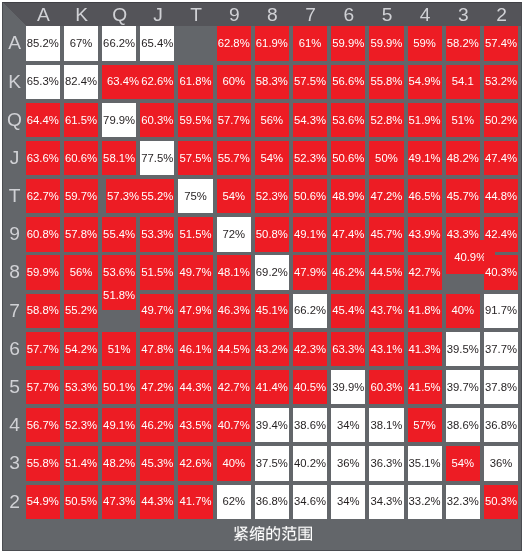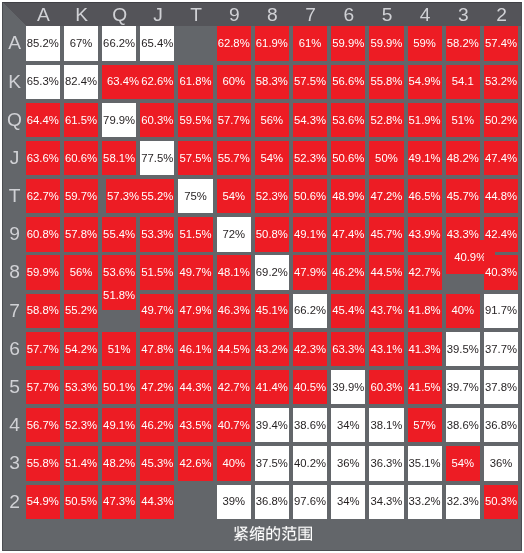--- a/index.html
+++ b/index.html
@@ -204,23 +204,24 @@
   <div class="cell uns" style="left:290.96px;top:444.33px;width:34.2px;height:34.3px">40.2%</div>
   <div class="cell uns" style="left:329.14px;top:444.33px;width:34.2px;height:34.3px">36%</div>
   <div class="cell uns" style="left:367.32px;top:444.33px;width:34.2px;height:34.3px">36.3%</div>
   <div class="cell uns" style="left:405.5px;top:444.33px;width:34.2px;height:34.3px">35.1%</div>
   <div class="cell sel" style="left:443.68px;top:444.33px;width:34.2px;height:34.3px">54%</div>
   <div class="cell uns" style="left:481.86px;top:444.33px;width:34.2px;height:34.3px">36%</div>
   <div class="cell sel" style="left:23.7px;top:482.51px;width:34.2px;height:34.3px">54.9%</div>
   <div class="cell sel" style="left:61.88px;top:482.51px;width:34.2px;height:34.3px">50.5%</div>
   <div class="cell sel" style="left:100.06px;top:482.51px;width:34.2px;height:34.3px">47.3%</div>
   <div class="cell sel" style="left:138.24px;top:482.51px;width:34.2px;height:34.3px">44.3%</div>
-  <div class="cell uns" style="left:214.6px;top:482.51px;width:34.2px;height:34.3px">39%</div>
+  <div class="cell sel" style="left:176.42px;top:482.51px;width:34.2px;height:34.3px">41.7%</div>
+  <div class="cell uns" style="left:214.6px;top:482.51px;width:34.2px;height:34.3px">62%</div>
   <div class="cell uns" style="left:252.78px;top:482.51px;width:34.2px;height:34.3px">36.8%</div>
-  <div class="cell uns" style="left:290.96px;top:482.51px;width:34.2px;height:34.3px">97.6%</div>
+  <div class="cell uns" style="left:290.96px;top:482.51px;width:34.2px;height:34.3px">34.6%</div>
   <div class="cell uns" style="left:329.14px;top:482.51px;width:34.2px;height:34.3px">34%</div>
   <div class="cell uns" style="left:367.32px;top:482.51px;width:34.2px;height:34.3px">34.3%</div>
   <div class="cell uns" style="left:405.5px;top:482.51px;width:34.2px;height:34.3px">33.2%</div>
   <div class="cell uns" style="left:443.68px;top:482.51px;width:34.2px;height:34.3px">32.3%</div>
   <div class="cell sel" style="left:481.86px;top:482.51px;width:34.2px;height:34.3px">50.3%</div>
   <div class="footer">
     <svg width="78" height="14.85" viewBox="66 0 4854 924" role="img" aria-label="紧缩的范围">
         <title>紧缩的范围</title>
         <path fill="#ffffff" stroke="#ffffff" stroke-width="14" transform="translate(0,844)" d="M633 -78C714 -36 815 27 865 70L922 26C869 -17 766 -77 688 -116ZM297 -120C240 -67 149 -15 66 18C83 30 111 56 124 70C204 31 300 -31 366 -92ZM112 -777V-480H181V-777ZM282 -821V-445H351V-821ZM438 -800V-733H493C521 -668 558 -614 606 -568C544 -537 474 -515 402 -501C407 -495 413 -487 419 -478L407 -487C347 -431 264 -382 239 -369C216 -356 195 -348 178 -346C185 -327 196 -292 200 -277C217 -283 242 -286 385 -292C318 -262 263 -241 235 -232C180 -211 138 -199 105 -196C113 -176 123 -139 126 -124C155 -134 194 -138 477 -155V-3C477 9 473 12 457 13C443 14 391 14 332 12C343 31 355 57 360 77C432 77 481 77 512 67C544 56 553 38 553 -1V-159L811 -173C834 -151 854 -130 868 -112L923 -153C881 -204 793 -275 720 -322L669 -285C694 -268 720 -249 746 -229L342 -209C462 -253 582 -308 697 -374L645 -428C603 -402 559 -377 515 -354L322 -350C372 -376 421 -408 467 -443L463 -446C534 -463 601 -488 662 -522C726 -477 804 -444 895 -424C905 -445 925 -474 941 -490C858 -504 786 -528 726 -564C799 -618 857 -690 891 -784L847 -802L834 -800ZM562 -733H793C762 -682 719 -639 667 -604C623 -640 588 -683 562 -733ZM1044 -53 1062 18C1146 -14 1253 -56 1357 -96L1344 -159C1232 -118 1120 -77 1044 -53ZM1063 -423C1077 -429 1099 -434 1208 -447C1169 -383 1133 -332 1117 -312C1088 -276 1067 -250 1047 -247C1055 -229 1065 -196 1069 -182C1086 -194 1117 -204 1318 -254L1315 -291V-315L1168 -282C1237 -371 1304 -479 1361 -586L1301 -620C1285 -584 1266 -548 1246 -513L1136 -503C1194 -590 1250 -700 1294 -807L1227 -837C1188 -716 1117 -586 1095 -553C1074 -518 1057 -495 1039 -491C1048 -472 1059 -438 1063 -423ZM1472 -612C1446 -506 1389 -374 1315 -291C1327 -279 1346 -256 1355 -242C1378 -267 1399 -295 1419 -326V80H1483V-446C1506 -496 1524 -547 1539 -595ZM1562 -404V79H1627V32H1854V74H1922V-404H1742L1768 -505H1936V-567H1547V-505H1694C1688 -472 1681 -435 1673 -404ZM1590 -821C1604 -798 1619 -769 1631 -743H1369V-580H1438V-680H1879V-594H1951V-743H1707C1694 -772 1672 -812 1653 -843ZM1627 -160H1854V-29H1627ZM1627 -221V-342H1854V-221ZM2552 -423C2607 -350 2675 -250 2705 -189L2769 -229C2736 -288 2667 -385 2610 -456ZM2240 -842C2232 -794 2215 -728 2199 -679H2087V54H2156V-25H2435V-679H2268C2285 -722 2304 -778 2321 -828ZM2156 -612H2366V-401H2156ZM2156 -93V-335H2366V-93ZM2598 -844C2566 -706 2512 -568 2443 -479C2461 -469 2492 -448 2506 -436C2540 -484 2572 -545 2600 -613H2856C2844 -212 2828 -58 2796 -24C2784 -10 2773 -7 2753 -7C2730 -7 2670 -8 2604 -13C2618 6 2627 38 2629 59C2685 62 2744 64 2778 61C2814 57 2836 49 2859 19C2899 -30 2913 -185 2928 -644C2929 -654 2929 -682 2929 -682H2627C2643 -729 2658 -779 2670 -828ZM3075 15 3127 77C3201 1 3289 -96 3358 -181L3317 -238C3239 -146 3140 -44 3075 15ZM3116 -528C3175 -495 3258 -445 3299 -415L3342 -472C3299 -500 3217 -546 3158 -577ZM3056 -338C3118 -309 3202 -266 3244 -239L3286 -297C3242 -323 3157 -363 3097 -389ZM3410 -541V-65C3410 38 3446 63 3565 63C3591 63 3787 63 3815 63C3923 63 3948 22 3960 -115C3938 -120 3906 -133 3888 -145C3881 -31 3871 -9 3811 -9C3769 -9 3601 -9 3568 -9C3500 -9 3487 -18 3487 -65V-470H3796V-288C3796 -275 3792 -271 3773 -270C3755 -269 3694 -269 3623 -271C3635 -251 3648 -221 3652 -200C3737 -200 3793 -201 3827 -212C3862 -224 3871 -246 3871 -288V-541ZM3638 -840V-753H3359V-840H3283V-753H3058V-683H3283V-586H3359V-683H3638V-586H3715V-683H3944V-753H3715V-840ZM4222 -625V-562H4458V-480H4265V-419H4458V-333H4208V-269H4458V-64H4529V-269H4714C4707 -213 4699 -188 4690 -178C4684 -171 4676 -171 4663 -171C4650 -171 4618 -171 4582 -175C4591 -158 4598 -133 4599 -115C4637 -113 4674 -114 4693 -115C4716 -116 4730 -122 4744 -135C4764 -155 4774 -202 4784 -305C4786 -315 4787 -333 4787 -333H4529V-419H4739V-480H4529V-562H4778V-625H4529V-705H4458V-625ZM4082 -799V79H4153V30H4846V79H4920V-799ZM4153 -34V-733H4846V-34Z"></path>
       </svg>

